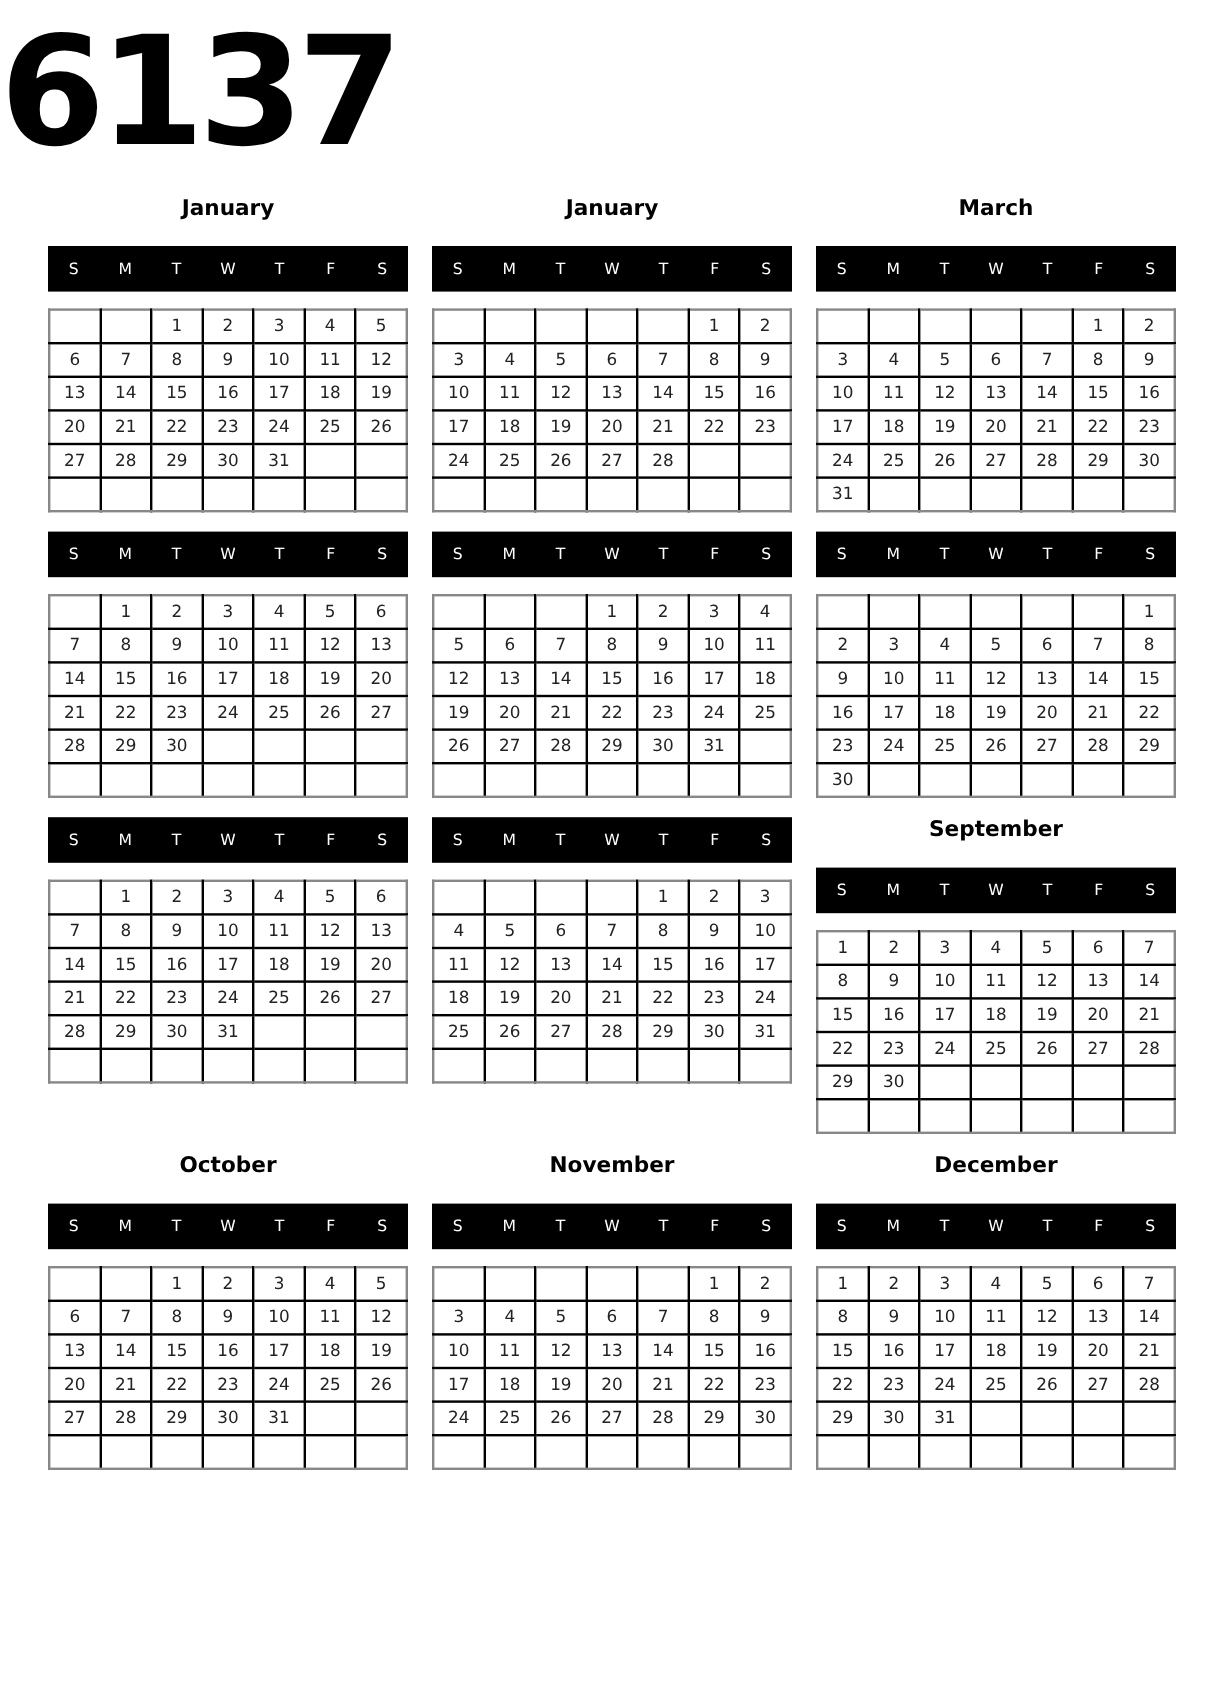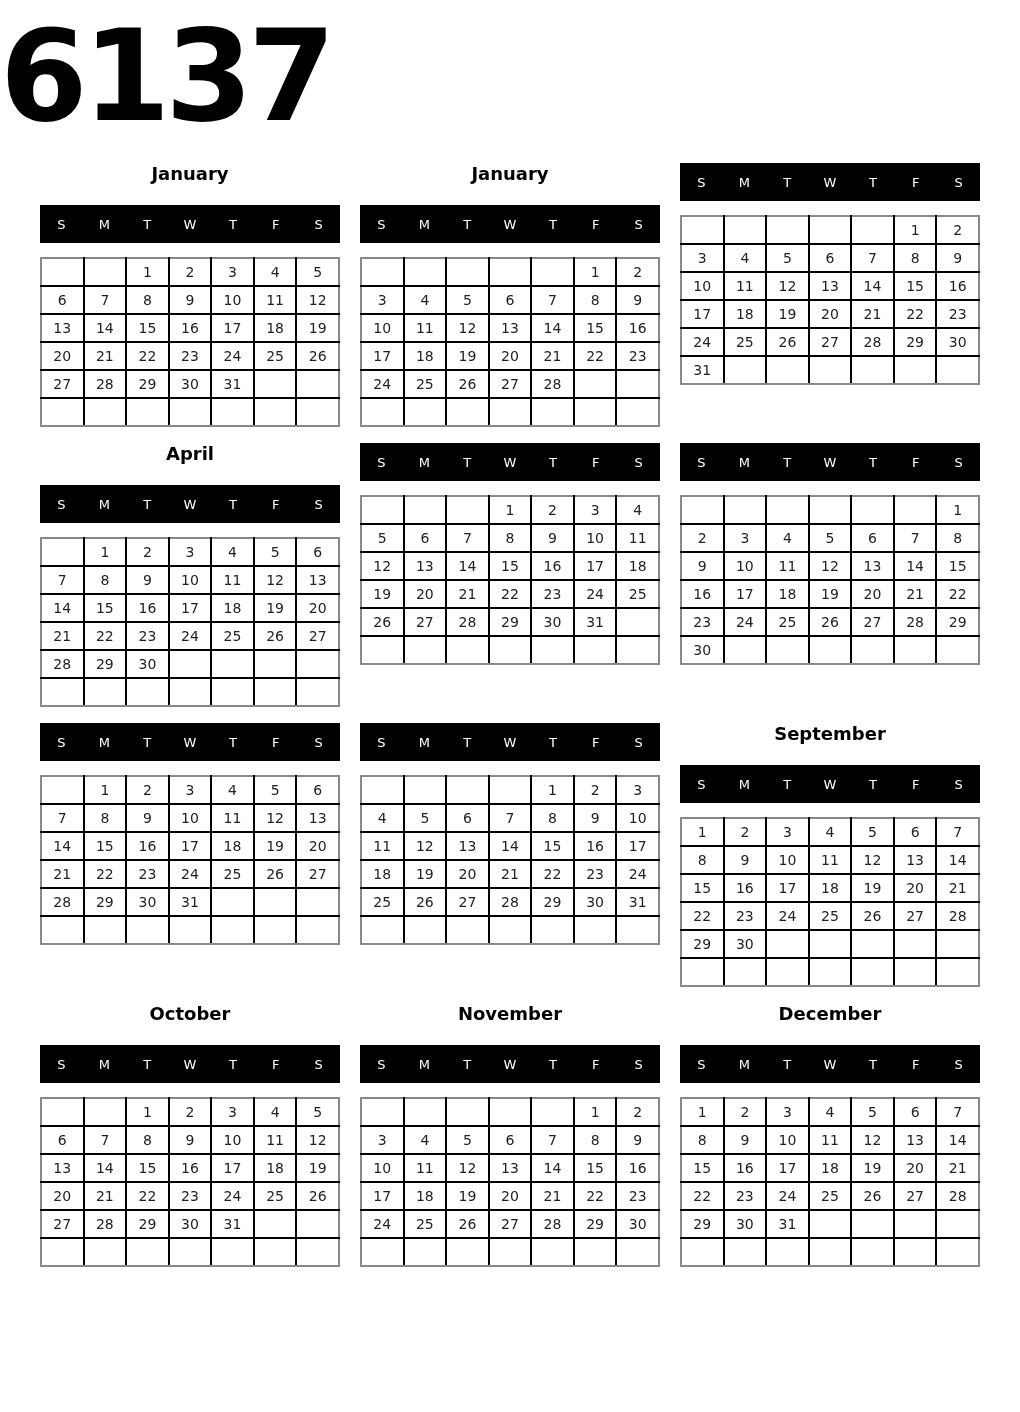--- a/index.html
+++ b/index.html
@@ -217,20 +217,21 @@
             <td></td>
             <td></td>
             <td></td>
             <td></td>
           </tr>
         </tbody>
     </table>
   </div>
 
   <div class="month">
+    <div class="month-name">March</div>
     <div class="weekday-header">
         <div class="wd">S</div>
         <div class="wd">M</div>
         <div class="wd">T</div>
         <div class="wd">W</div>
         <div class="wd">T</div>
         <div class="wd">F</div>
         <div class="wd">S</div>
       </div>
     <table class="days-table">
@@ -287,21 +288,20 @@
             <td></td>
             <td></td>
             <td></td>
             <td></td>
           </tr>
         </tbody>
     </table>
   </div>
 
   <div class="month">
-    <div class="month-name">April</div>
     <div class="weekday-header">
         <div class="wd">S</div>
         <div class="wd">M</div>
         <div class="wd">T</div>
         <div class="wd">W</div>
         <div class="wd">T</div>
         <div class="wd">F</div>
         <div class="wd">S</div>
       </div>
     <table class="days-table">

